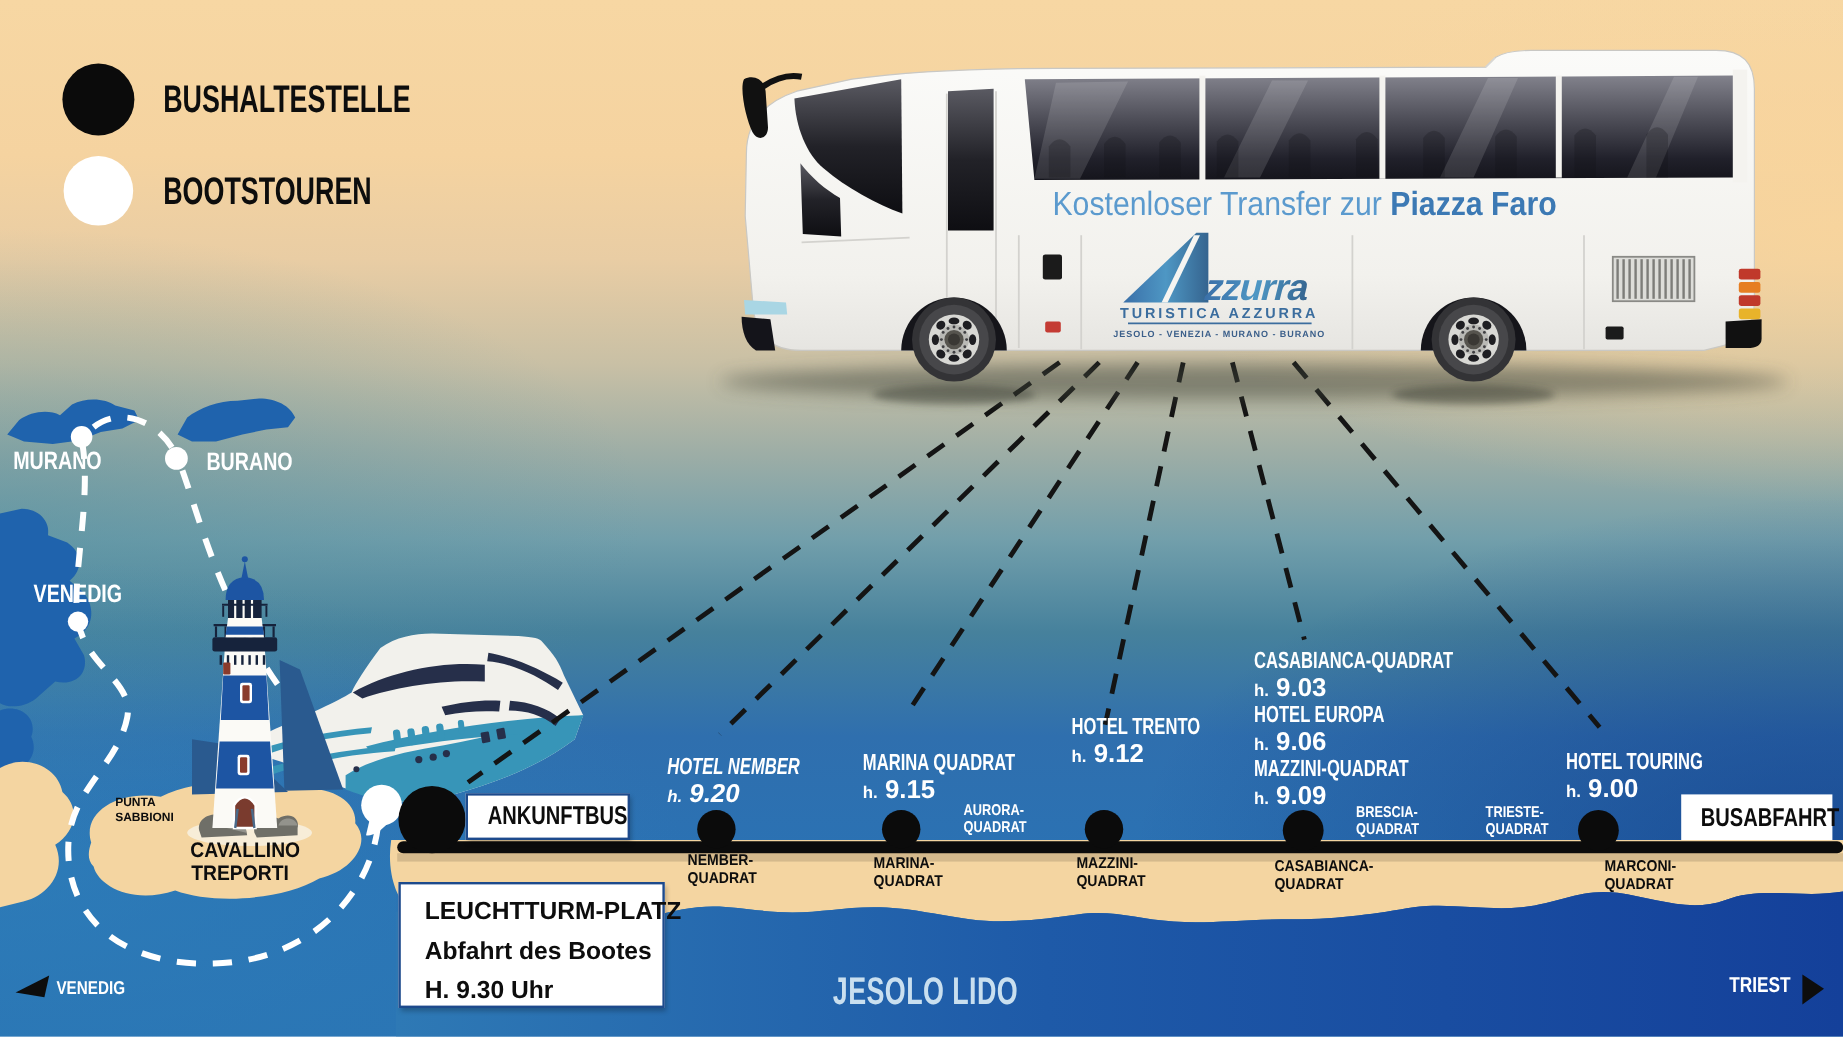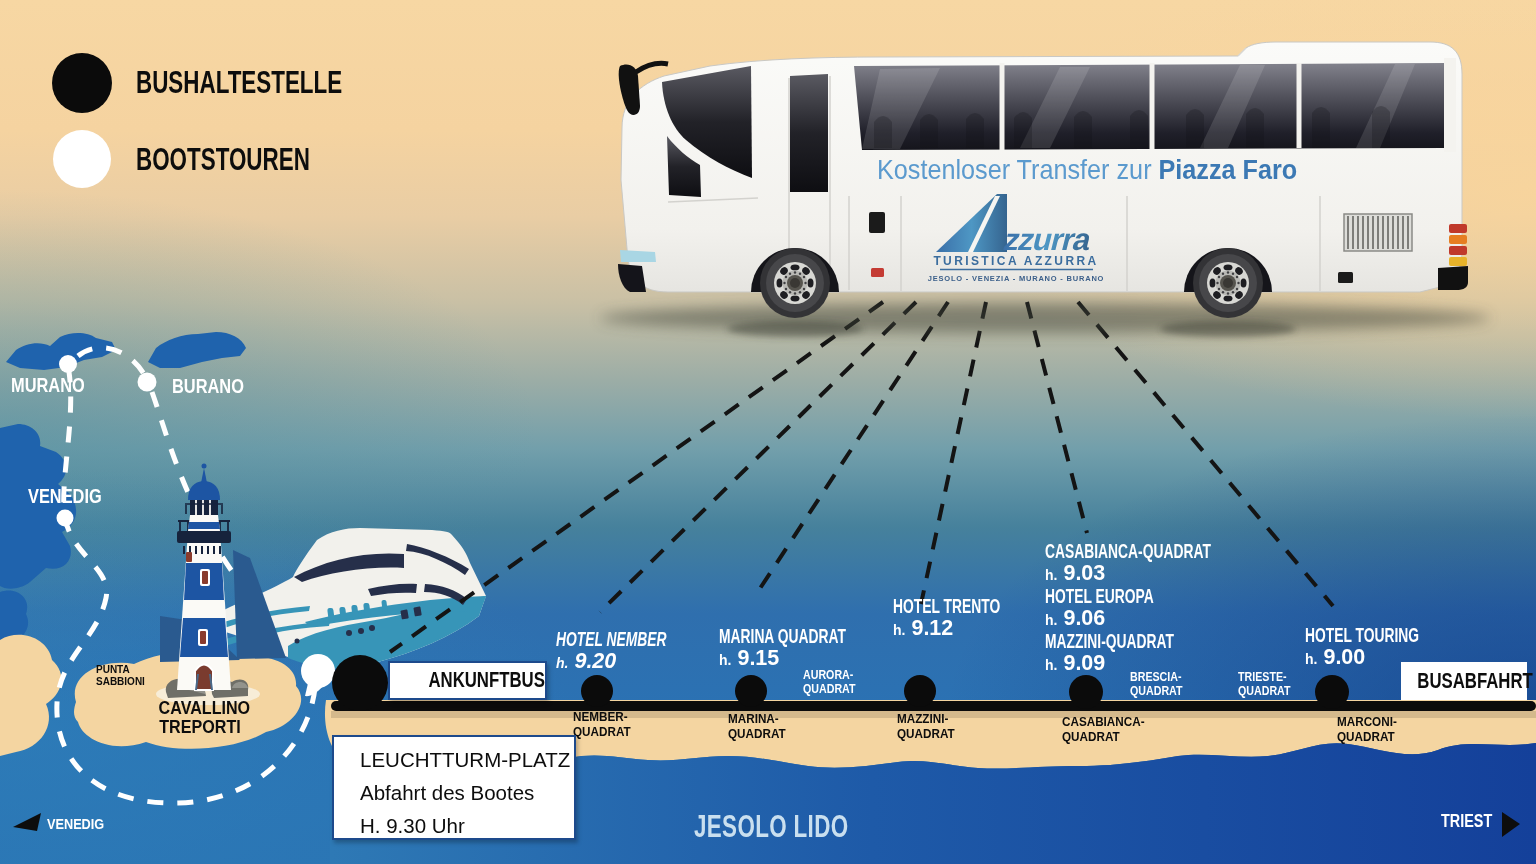--- a/index.html
+++ b/index.html
@@ -12,21 +12,21 @@
 #ov3{background:radial-gradient(ellipse 55% 50% at 100% 83%, rgba(12,45,125,0.55) 0%, rgba(12,45,125,0) 70%);}
 svg{position:absolute;left:0;top:0;}
 .lab{position:absolute;white-space:nowrap;}
 .w{color:#ffffff;}
 .blk{color:#0d0d0d;}
 .stopname{display:inline-block;transform:scaleX(0.71);transform-origin:0 60%;font-weight:bold;font-size:19.5px;color:#fff;letter-spacing:0px;}
 .time{color:#fff;font-size:21.5px;font-weight:bold;}
 .time .h{font-size:14px;font-weight:bold;}
 .sm{font-weight:bold;font-size:13px;line-height:14px;color:#fff;transform:scaleX(0.82);transform-origin:0 0;}
 .bsm{font-weight:bold;font-size:13px;line-height:14.5px;color:#0d0d0d;transform:scaleX(0.9);transform-origin:0 0;}
-.box{position:absolute;background:#fff;border:2px solid #1d4a8c;box-shadow:2px 3px 4px rgba(0,0,0,0.25);padding-left:22px;}
+.box{position:absolute;background:#fff;border:2px solid #1d4a8c;box-shadow:2px 3px 4px rgba(0,0,0,0.25);}
 </style>
 </head>
 <body>
 <div id="stage">
 <div id="ov1" class="ov"></div>
 <div id="ov2" class="ov"></div>
 <div id="ov3" class="ov"></div>
 <div id="ov4" class="ov"></div>
 <svg id="scene" width="1536" height="864" viewBox="0 0 1536 864">
   <defs>
@@ -357,20 +357,20 @@
 <div class="lab sm" style="left:803px;top:668px;">AURORA-<br>QUADRAT</div>
 <div class="lab sm" style="left:1130px;top:670px;">BRESCIA-<br>QUADRAT</div>
 <div class="lab sm" style="left:1238px;top:670px;">TRIESTE-<br>QUADRAT</div>
 <div class="lab bsm" style="left:573px;top:710px;">NEMBER-<br>QUADRAT</div>
 <div class="lab bsm" style="left:728px;top:712px;">MARINA-<br>QUADRAT</div>
 <div class="lab bsm" style="left:897px;top:712px;">MAZZINI-<br>QUADRAT</div>
 <div class="lab bsm" style="left:1062px;top:715px;">CASABIANCA-<br>QUADRAT</div>
 <div class="lab bsm" style="left:1337px;top:715px;">MARCONI-<br>QUADRAT</div>
 <div class="box" style="left:388px;top:661px;width:133px;height:35px;font-weight:bold;color:#0d0d0d;text-align:center;line-height:35px;"><span style="display:inline-block;transform:scaleX(0.78);font-size:21.5px;">ANKUNFTBUS</span></div>
 <div class="box" style="left:332px;top:735px;width:218px;height:101px;">
-      <div style="margin:6px 0 0 4px;font-weight:normal;font-size:20.5px;line-height:33px;color:#0d0d0d;white-space:nowrap;">LEUCHTTURM-PLATZ<br>Abfahrt des Bootes<br>H. 9.30 Uhr</div>
+      <div style="margin:6px 0 0 20px;font-weight:bold;font-size:20.5px;line-height:33px;color:#0d0d0d;white-space:nowrap;">LEUCHTTURM-PLATZ<br>Abfahrt des Bootes<br>H. 9.30 Uhr</div>
     </div>
 <div class="lab" style="left:1401px;top:662px;width:126px;height:38px;background:#fff;font-weight:bold;color:#0d0d0d;text-align:center;line-height:38px;"><span style="display:inline-block;transform:scaleX(0.78);font-size:21.5px;">BUSABFAHRT</span></div>
 <div class="lab" style="left:694px;top:808px;font-size:32px;font-weight:bold;color:#c9dfef;letter-spacing:.5px;transform:scaleX(0.70);transform-origin:0 0;">JESOLO LIDO</div>
 <div class="lab w" style="left:47px;top:815px;font-size:15.5px;font-weight:bold;transform:scaleX(0.82);transform-origin:0 0;">VENEDIG</div>
 <div class="lab w" style="left:1441px;top:811px;font-size:18px;font-weight:bold;transform:scaleX(0.8);transform-origin:0 0;">TRIEST</div>
 <div class="lab" style="left:877px;top:154px;font-size:28px;color:#5b9ace;transform:scaleX(0.9);transform-origin:0 0;white-space:nowrap;">Kostenloser Transfer zur <span style="font-weight:bold;color:#3c79b4;">Piazza Faro</span></div>
 </div>
 
 </body></html>

